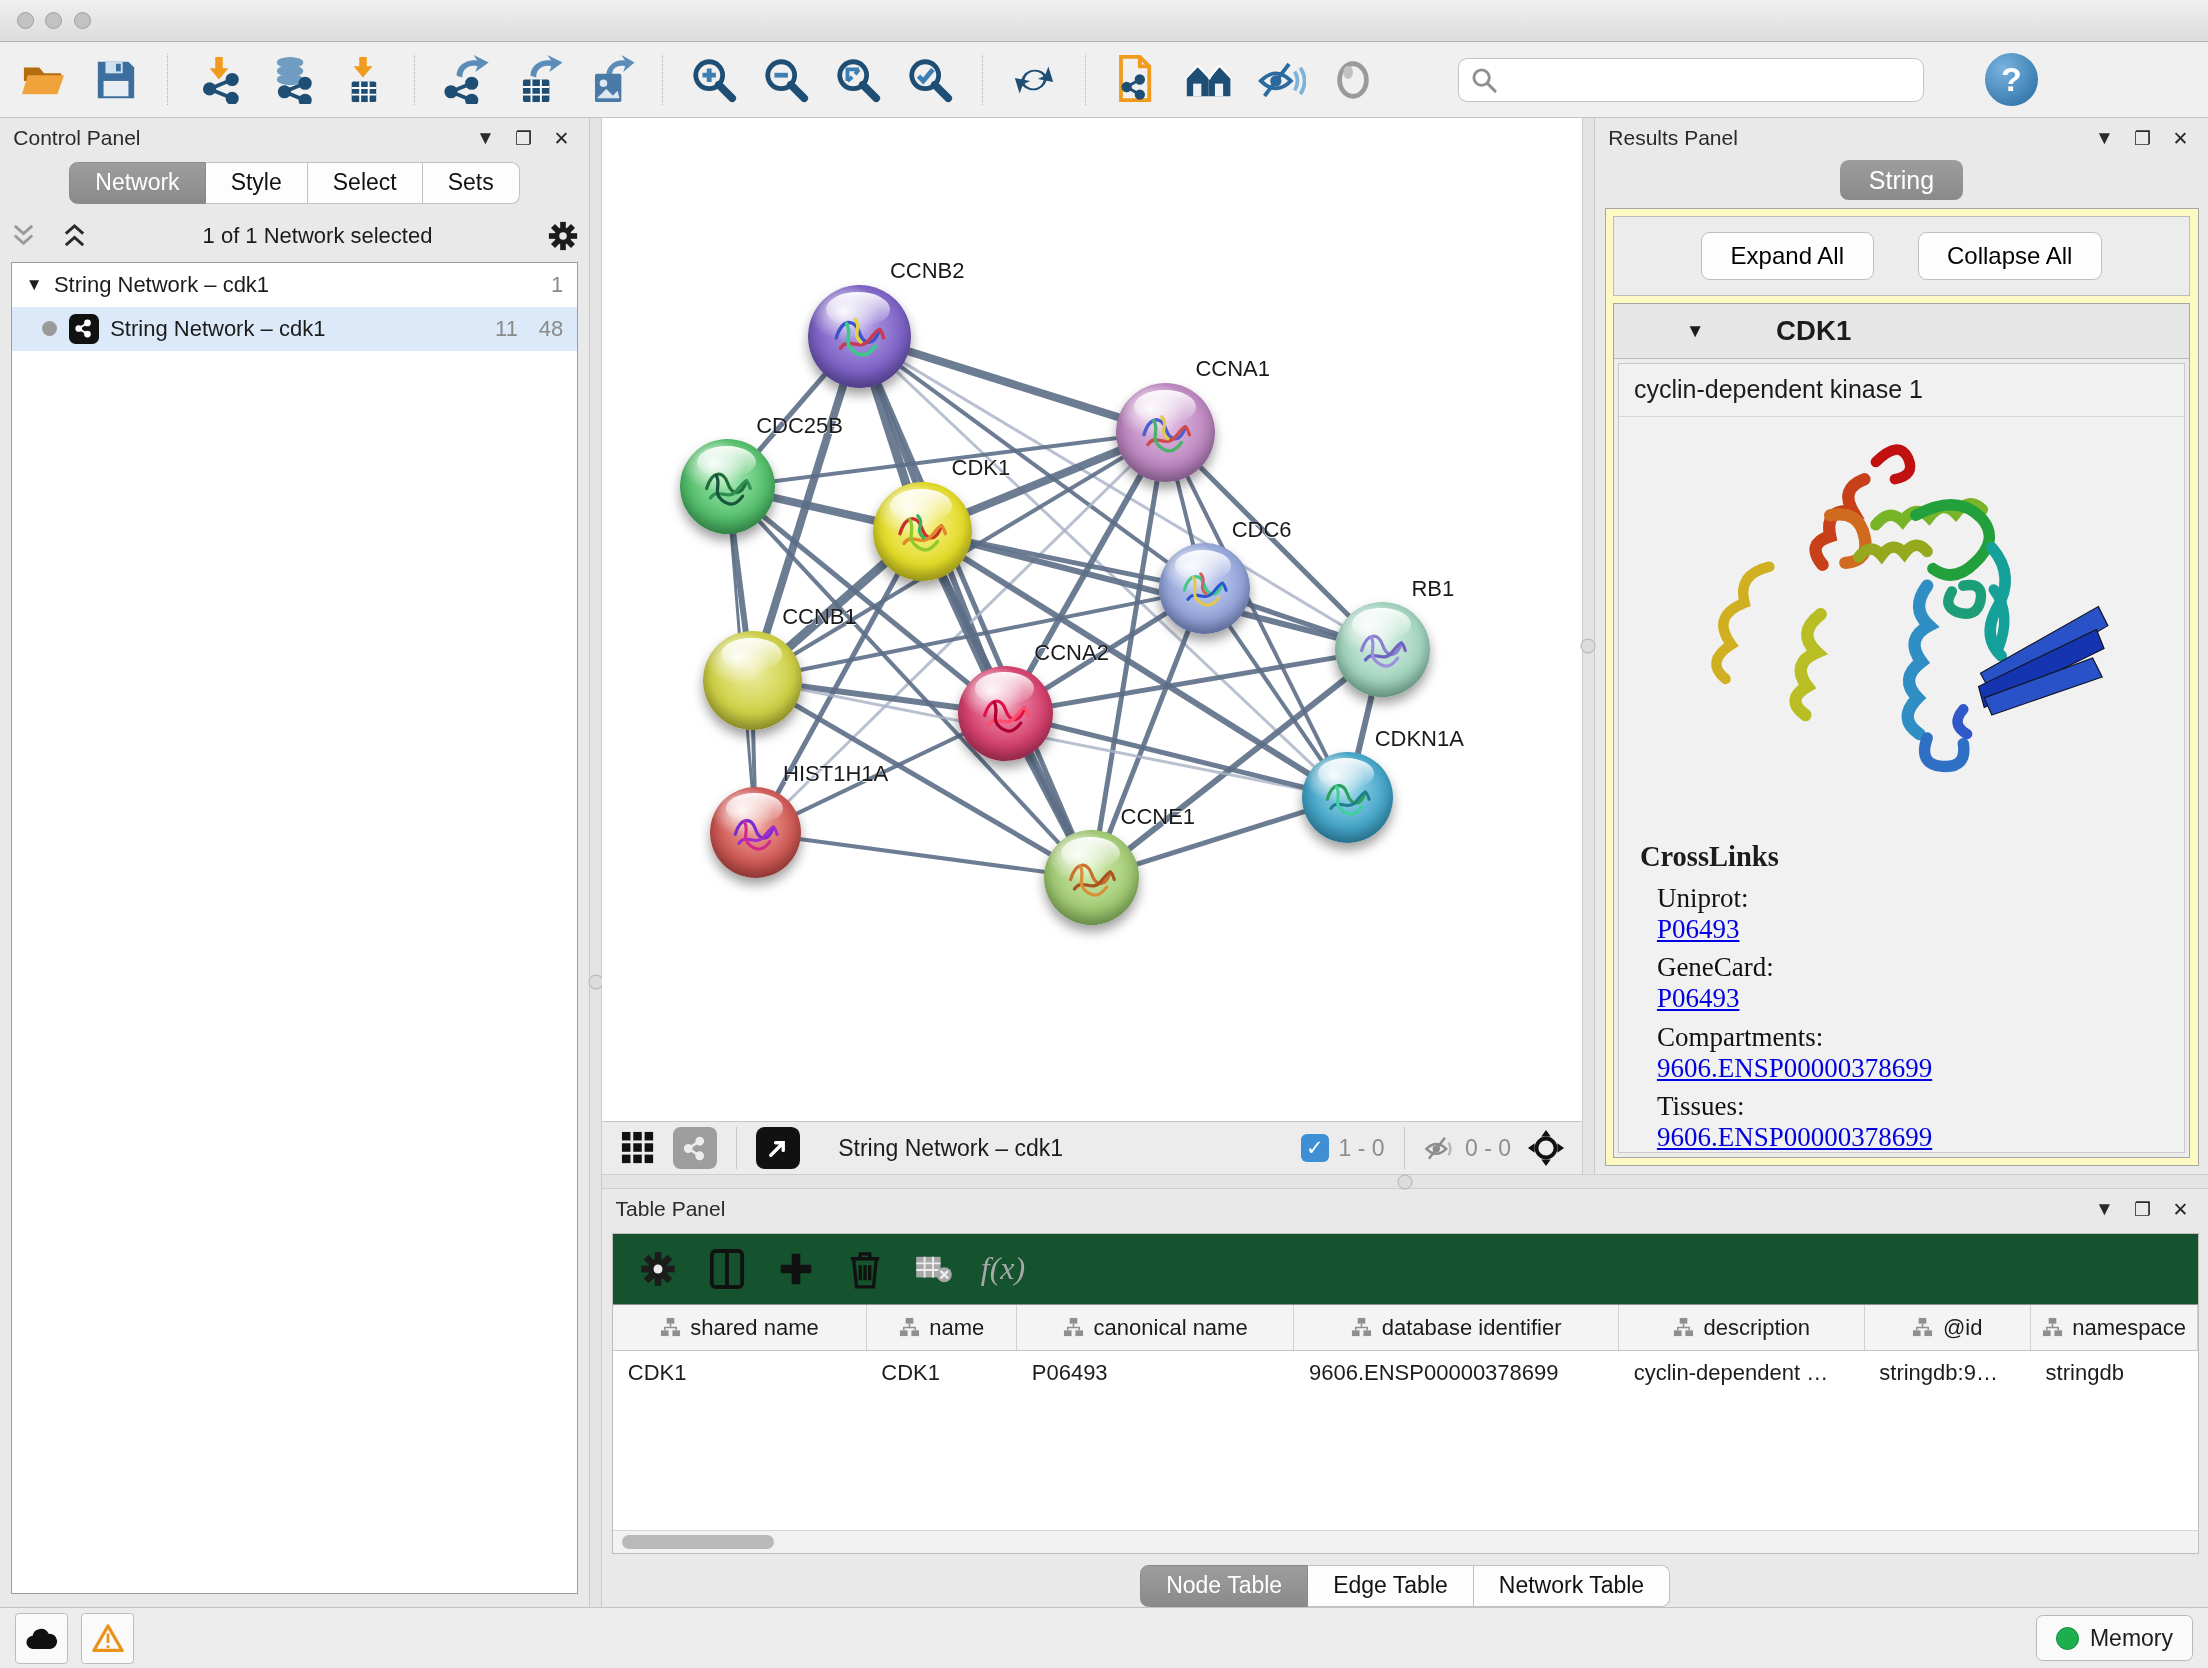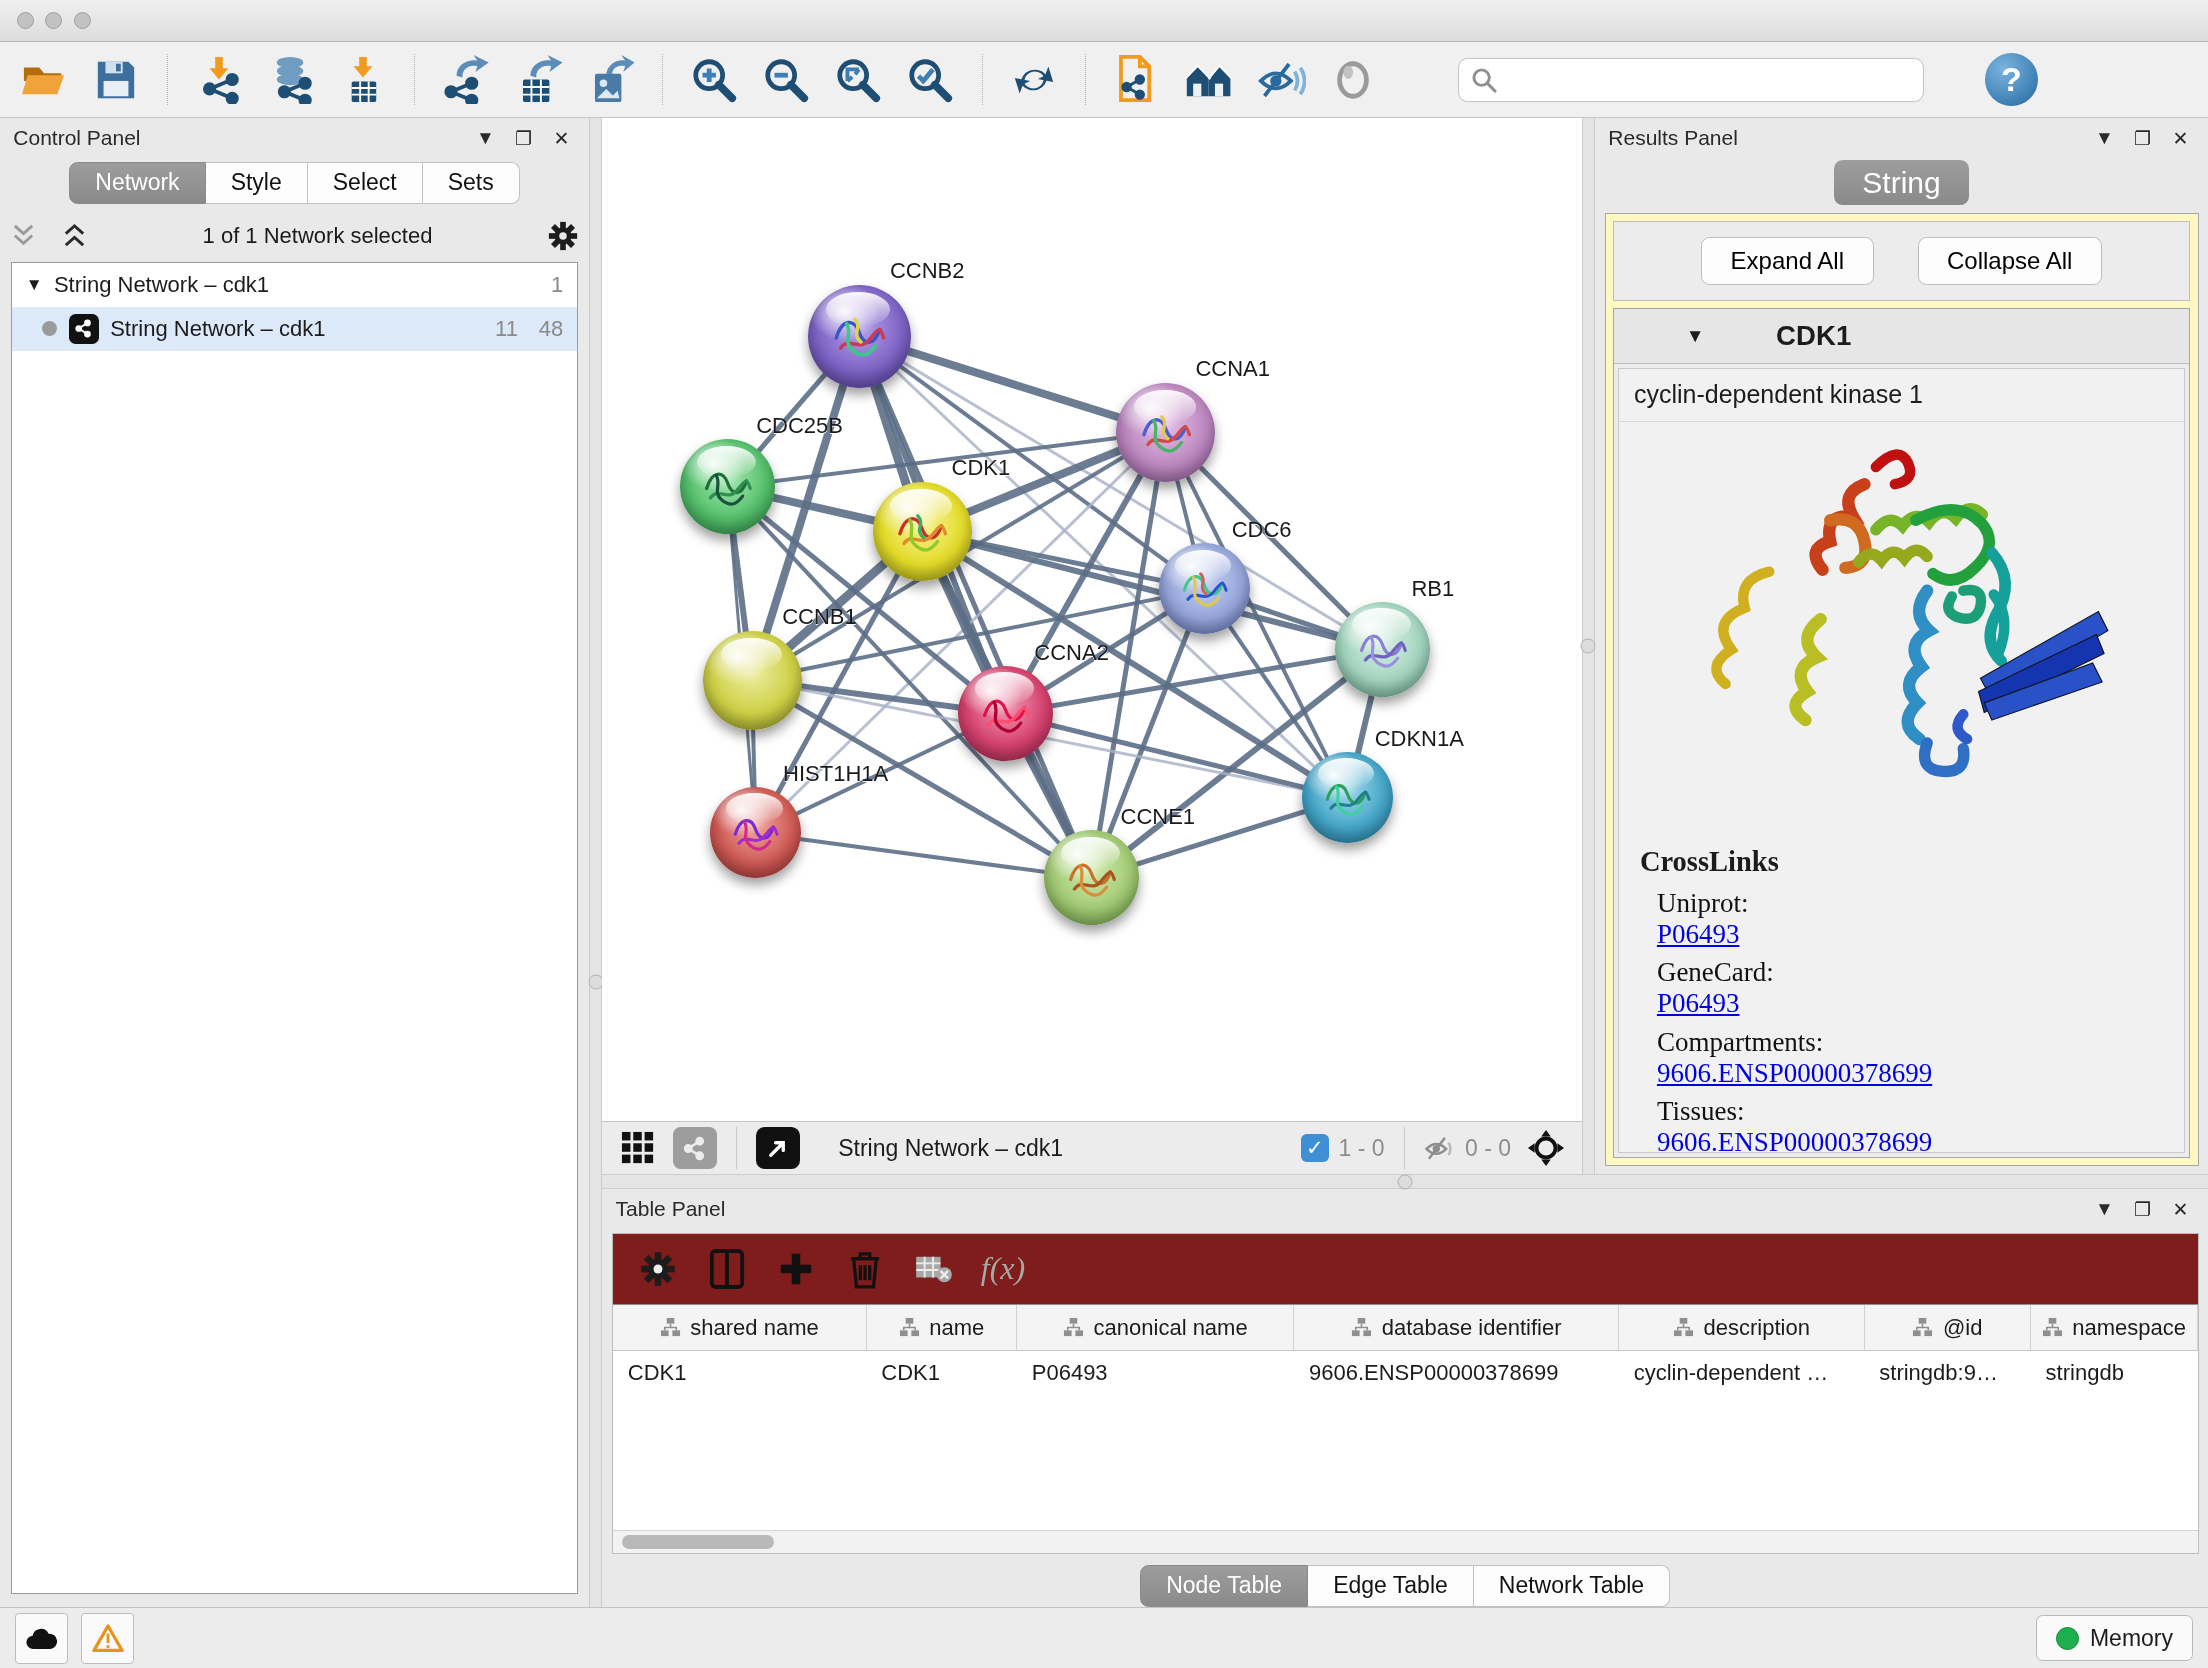--- a/index.html
+++ b/index.html
@@ -72,40 +72,40 @@
   .nb-title { margin-left:25px; flex:1; color:#1c1c1c; }
   .nb-counts { display:flex; align-items:center; gap:9.5px; color:#8d8d8d; }
   .checkbox { width:28.5px; height:28.5px; border-radius:5.7px; background:#3f8fd4; display:flex; align-items:center; justify-content:center;
               color:#fff; font-size:21px; }
 
   .hsplit { height:15px; flex:0 0 15px; background:#e4e4e4; border-top:1px solid #cdcdcd; border-bottom:1px solid #cdcdcd; position:relative; }
 
   
   .results-panel { width:613px; flex:0 0 613px; background:#e9e9e9; display:flex; flex-direction:column; overflow:hidden; }
   .rp-tab-row { display:flex; justify-content:center; padding:1.9px 0 7.6px 0; }
-  .rp-tab { font-size:30px; padding:5.7px 28.5px; border-radius:8.6px; background:linear-gradient(#9d9d9d,#8a8a8a); color:#fff; }
+  .rp-tab { font-size:25px; padding:5.7px 28.5px; border-radius:8.6px; background:linear-gradient(#9d9d9d,#8a8a8a); color:#fff; }
   .rp-outer { flex:1; margin:0 9.5px 7.6px 9.5px; border:1.9px solid #a6a6a6; background:#fef9c3; display:flex; flex-direction:column; overflow:hidden; }
   .rp-buttons { border:1.9px solid #bdbdbd; margin:7.6px; padding:15px 0; display:flex; justify-content:center; gap:44px; background:#ececec; }
   .rp-btn { font-size:24px; padding:8.6px 28.5px; background:#fdfdfd; border:1px solid #bdbdbd; border-radius:8.6px; }
   .rp-card { flex:1; border:1.9px solid #a6a6a6; margin:0 7.6px 7.6px 7.6px; background:#ececec; display:flex; flex-direction:column; overflow:hidden; }
   .rp-card-head { height:55px; display:flex; align-items:center; gap:0; border-bottom:1px solid #bdbdbd; background:#e6e6e6; }
   .rp-card-head .tri { width:162px; text-align:center; font-size:19px; }
   .rp-card-head .name { font-size:27.6px; font-weight:bold; }
   .rp-card-body { flex:1; background:#f1f1f1; border:1px solid #c9c9c9; margin:3.8px; display:flex; flex-direction:column; overflow:hidden; }
   .rp-desc { font-size:25px; padding:11.4px 15px; border-bottom:1px solid #d6d6d6; }
   .rp-structure { display:flex; justify-content:center; padding:7.6px 0 0 0; }
   .rp-cross { font-family:"Liberation Serif", serif; padding:7.6px 0 9.5px 21px; }
   .rp-cross h3 { font-size:28.5px; margin-bottom:9.5px; }
   .cl-row { display:flex; font-size:27px; margin:7.6px 0 7.6px 17px;flex-direction:column; }
   .cl-label { width:200px; color:#111; }
   .cl-link { color:#0000e0; text-decoration:underline; }
 
   
   .table-panel { height:418px; flex:0 0 418px; background:#e9e9e9; display:flex; flex-direction:column; }
-  .tp-inner { flex:1; margin:3.8px 9.5px 0 9.5px; border:1.9px solid #bdbdbd; background:#7f1d1d; display:flex; flex-direction:column; overflow:hidden; }
+  .tp-inner { flex:1; margin:3.8px 9.5px 0 9.5px; border:1.9px solid #bdbdbd; background:#14532d; display:flex; flex-direction:column; overflow:hidden; }
   .tp-toolbar { height:70px; display:flex; align-items:center; gap:25px; padding:0 23px; }
   .tp-tool { width:44px; height:44px; display:flex; align-items:center; justify-content:center; }
   .fx { font-family:"Liberation Serif", serif; font-style:italic; font-size:32px; color:#a8a8a8; }
   .tp-table { flex:1; background:#fff; border-top:1.9px solid #8f8f8f; overflow:hidden; }
   table.data { width:100%; border-collapse:collapse; table-layout:fixed; }
   table.data th { background:#f4f4f4; border-right:1px solid #d2d2d2; border-bottom:1.9px solid #c6c6c6;
                   font-weight:normal; font-size:22px; height:46px; text-align:center; overflow:hidden; white-space:nowrap; }
   table.data th .th-in { display:flex; align-items:center; justify-content:center; gap:9.5px; padding:0 5.7px; }
   table.data td { font-size:22px; height:44px; padding:0 15px; white-space:nowrap; overflow:hidden; }
   .tp-scroll { height:23px; background:#f2f2f2; border-top:1px solid #d4d4d4; position:relative; }

